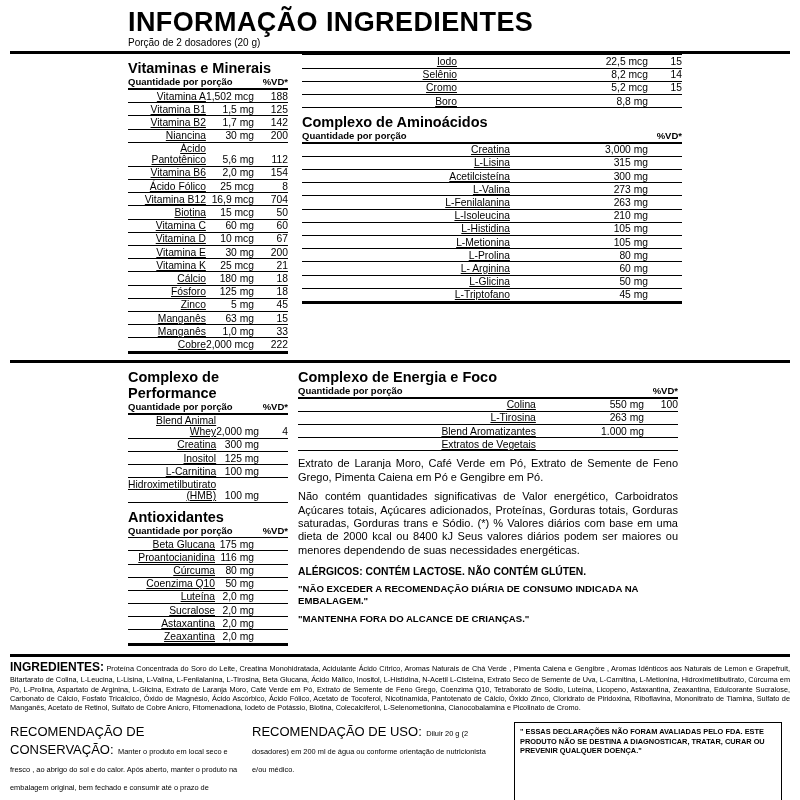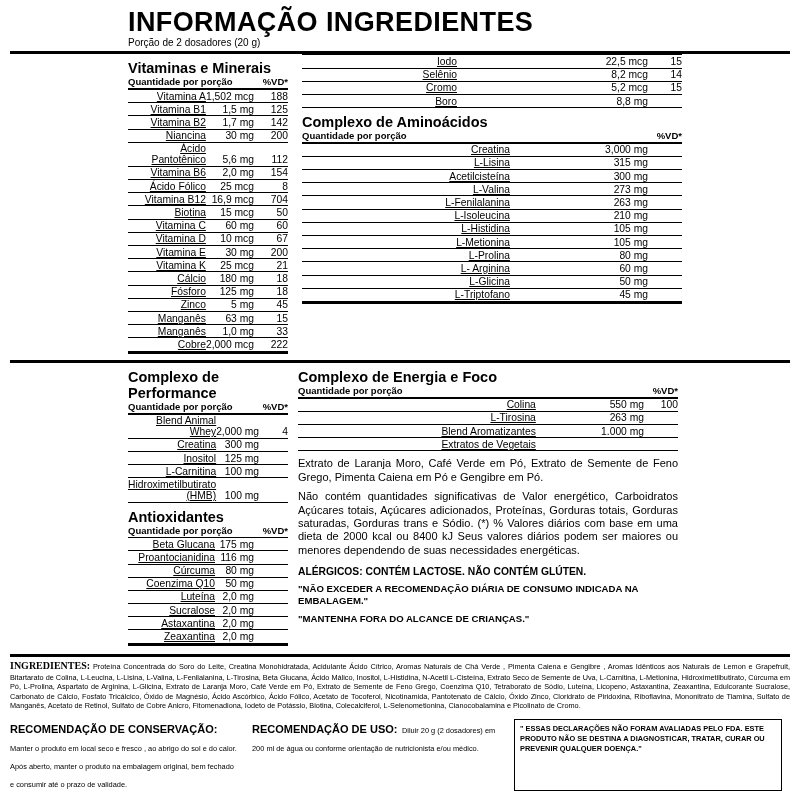--- a/index.html
+++ b/index.html
@@ -48,27 +48,27 @@
   .secL { width: 278px; padding-left: 118px; }
   .secR { width: 390px; padding-left: 10px; }
 
   .para { font-size: 11px; line-height: 1.22; margin-top: 6px; text-align: justify; }
   .alerg { font-size: 10.3px; font-weight: bold; margin-top: 9px; }
   .warn { font-size: 9.6px; font-weight: bold; line-height: 1.25; margin-top: 6px; }
 
   
   .botrule { height: 3px; background:#000; margin-top: 8px; }
   .ingr { font-size: 7.3px; line-height: 1.28; text-align: justify; margin-top: 3px; }
-  .ingr b { font-size: 10px; font-family: Liberation Serif, serif; }
+  .ingr b { font-size: 12px; }
 
   .bot3 { display:flex; gap: 12px; margin-top: 9px; }
   .b1 { width: 230px; }
   .b2 { width: 250px; }
   .b3 { width: 268px; border: 1.6px solid #000; padding: 4px 5px; }
-  .bh { font-size: 11px; font-weight: bold; }
+  .bh { font-size: 13px; font-weight: normal; }
   .bt { font-size: 7.4px; line-height: 1.3; }
   .b3 .bt { font-size: 7.4px; font-weight: bold; line-height: 1.32; }
 </style>
 </head>
 <body>
 
 <div class="page">
 
   <div class="header">
     <div class="title">INFORMAÇÃO INGREDIENTES</div>

